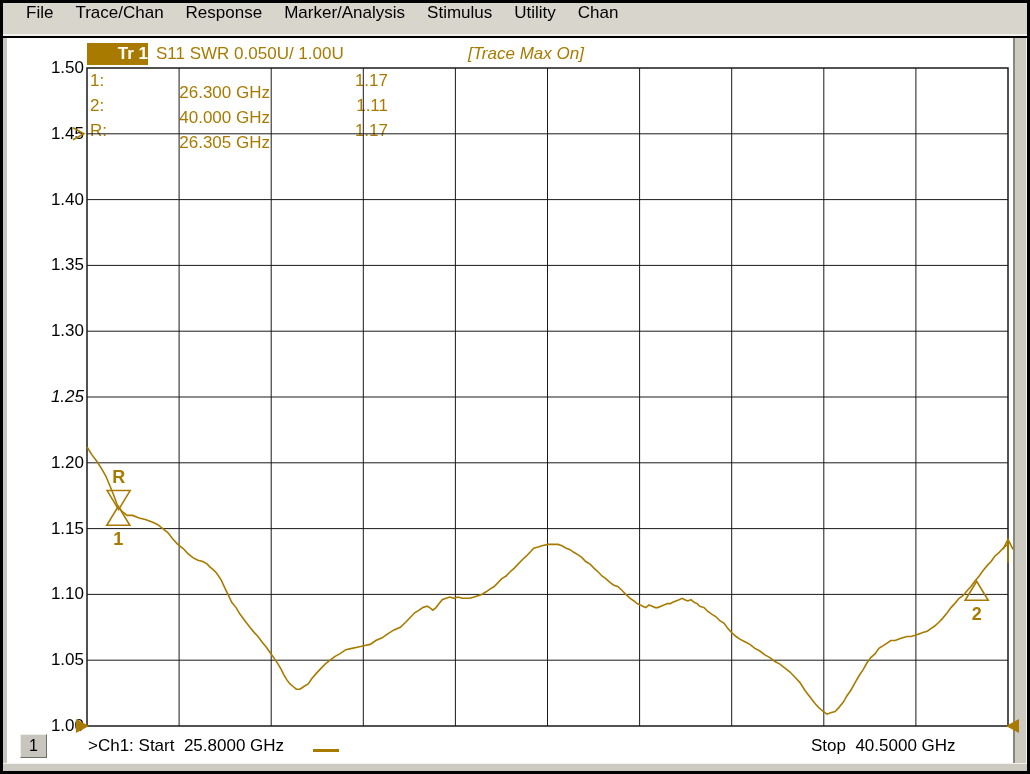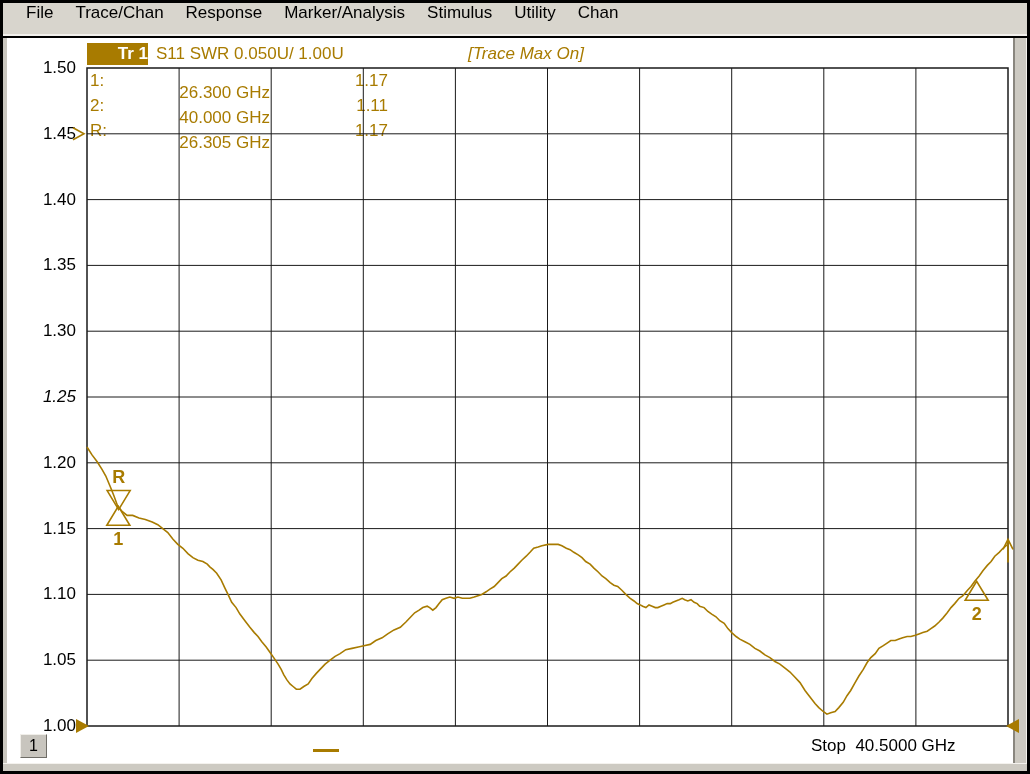--- a/index.html
+++ b/index.html
@@ -19,21 +19,21 @@
   .olive{color:var(--trace);}
   .pre{white-space:pre;}
   .tr-badge{left:87px;top:43px;width:61px;height:22px;line-height:22px;text-align:right;
             font-size:17px;font-weight:bold;color:#fff;background:var(--trace);}
   .meas{left:156px;top:44px;font-size:17px;white-space:pre;}
   .flag{left:468px;top:44px;font-size:17px;white-space:pre;font-style:italic;}
   .mk-row{position:absolute;left:88px;height:25px;font-size:17px;}
   .mk-id{position:absolute;left:2px;top:0;width:32px;text-align:left;}
   .mk-freq{position:absolute;left:30px;top:12px;width:152px;text-align:right;white-space:pre;}
   .mk-val{position:absolute;left:182px;top:0;width:118px;text-align:right;white-space:pre;}
-  .y-label{position:absolute;left:16px;width:60px;height:20px;line-height:20px;
+  .y-label{position:absolute;left:24px;width:60px;height:20px;line-height:20px;
            text-align:right;font-size:17px;color:#000;}
   .chan-btn{left:20px;top:734px;width:27px;height:24px;line-height:22px;text-align:center;
             font-size:16px;color:#000;background:#c8c5be;border:1px solid #6f6d67;
             border-top-color:#f0eee9;border-left-color:#f0eee9;}
   .start-text{left:88px;top:736px;font-size:17px;color:#000;}
   .trace-dash{left:313px;top:749px;width:26px;height:3px;background:var(--trace);}
   .stop-text{left:811px;top:736px;width:195px;font-size:17px;color:#000;}
   svg text{font-family:"Liberation Sans","DejaVu Sans",sans-serif;}
 </style>
 </head>
@@ -117,16 +117,17 @@
       <text x="976.6734693877551" y="620.2399999999999" fill="#A87B00" font-size="18" font-weight="bold" text-anchor="middle">2</text>
       <polygon points="118.63979591836728,509.5440000000001 107.13979591836728,490.5440000000001 130.13979591836727,490.5440000000001" fill="none" stroke="#A87B00" stroke-width="1.6"></polygon>
       <text x="118.63979591836728" y="482.5440000000001" fill="#A87B00" font-size="18" font-weight="bold" text-anchor="middle">R</text>
       <polygon points="76,719 76,733 89,726" fill="#A87B00"></polygon>
       <polygon points="1019,719 1019,733 1006,726" fill="#A87B00"></polygon>
       <polyline points="73,127.80000000000007 84,133.80000000000007 73,139.80000000000007" fill="none" stroke="#A87B00" stroke-width="1.6"></polyline>
       <path d="M1008,562.392 L1008,540.392 M1003,549.392 L1008,539.392 L1013,549.392" fill="none" stroke="#A87B00" stroke-width="1.6"></path>
     </svg>
 
   <div class="abs chan-btn">1</div>
+  <div class="abs start-text pre">&gt;Ch1: Start  25.8000 GHz</div>
   <div class="abs trace-dash"></div>
   <div class="abs stop-text pre">Stop  40.5000 GHz</div>
 
 </div>
 
 </body></html>

